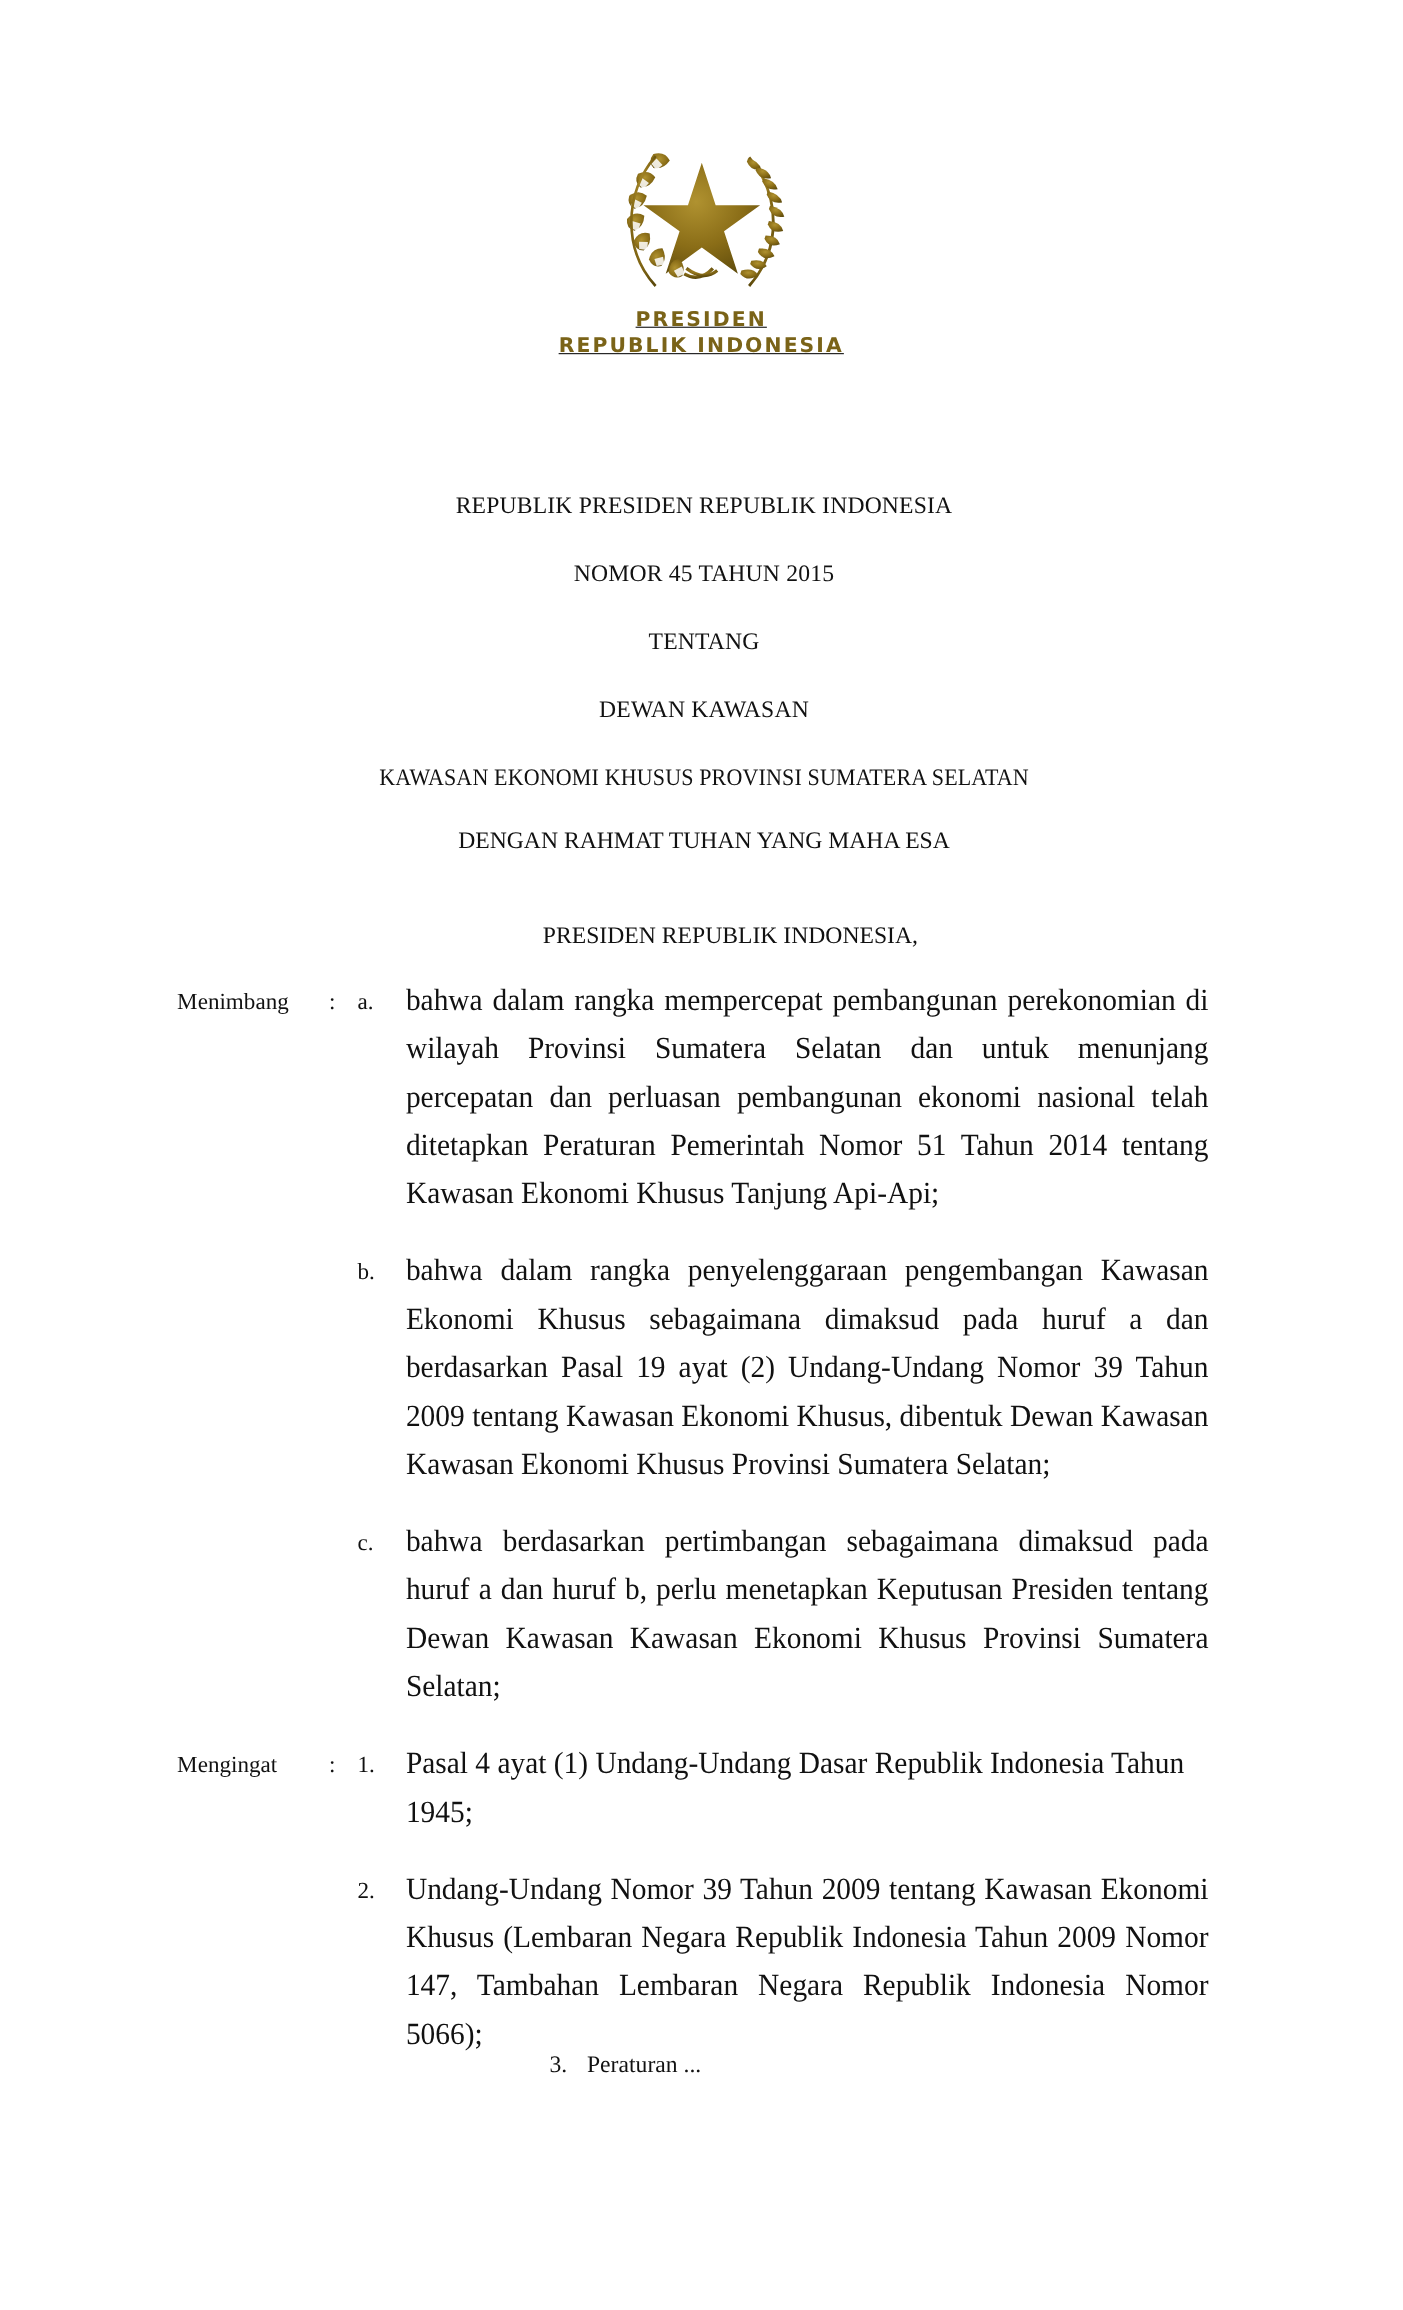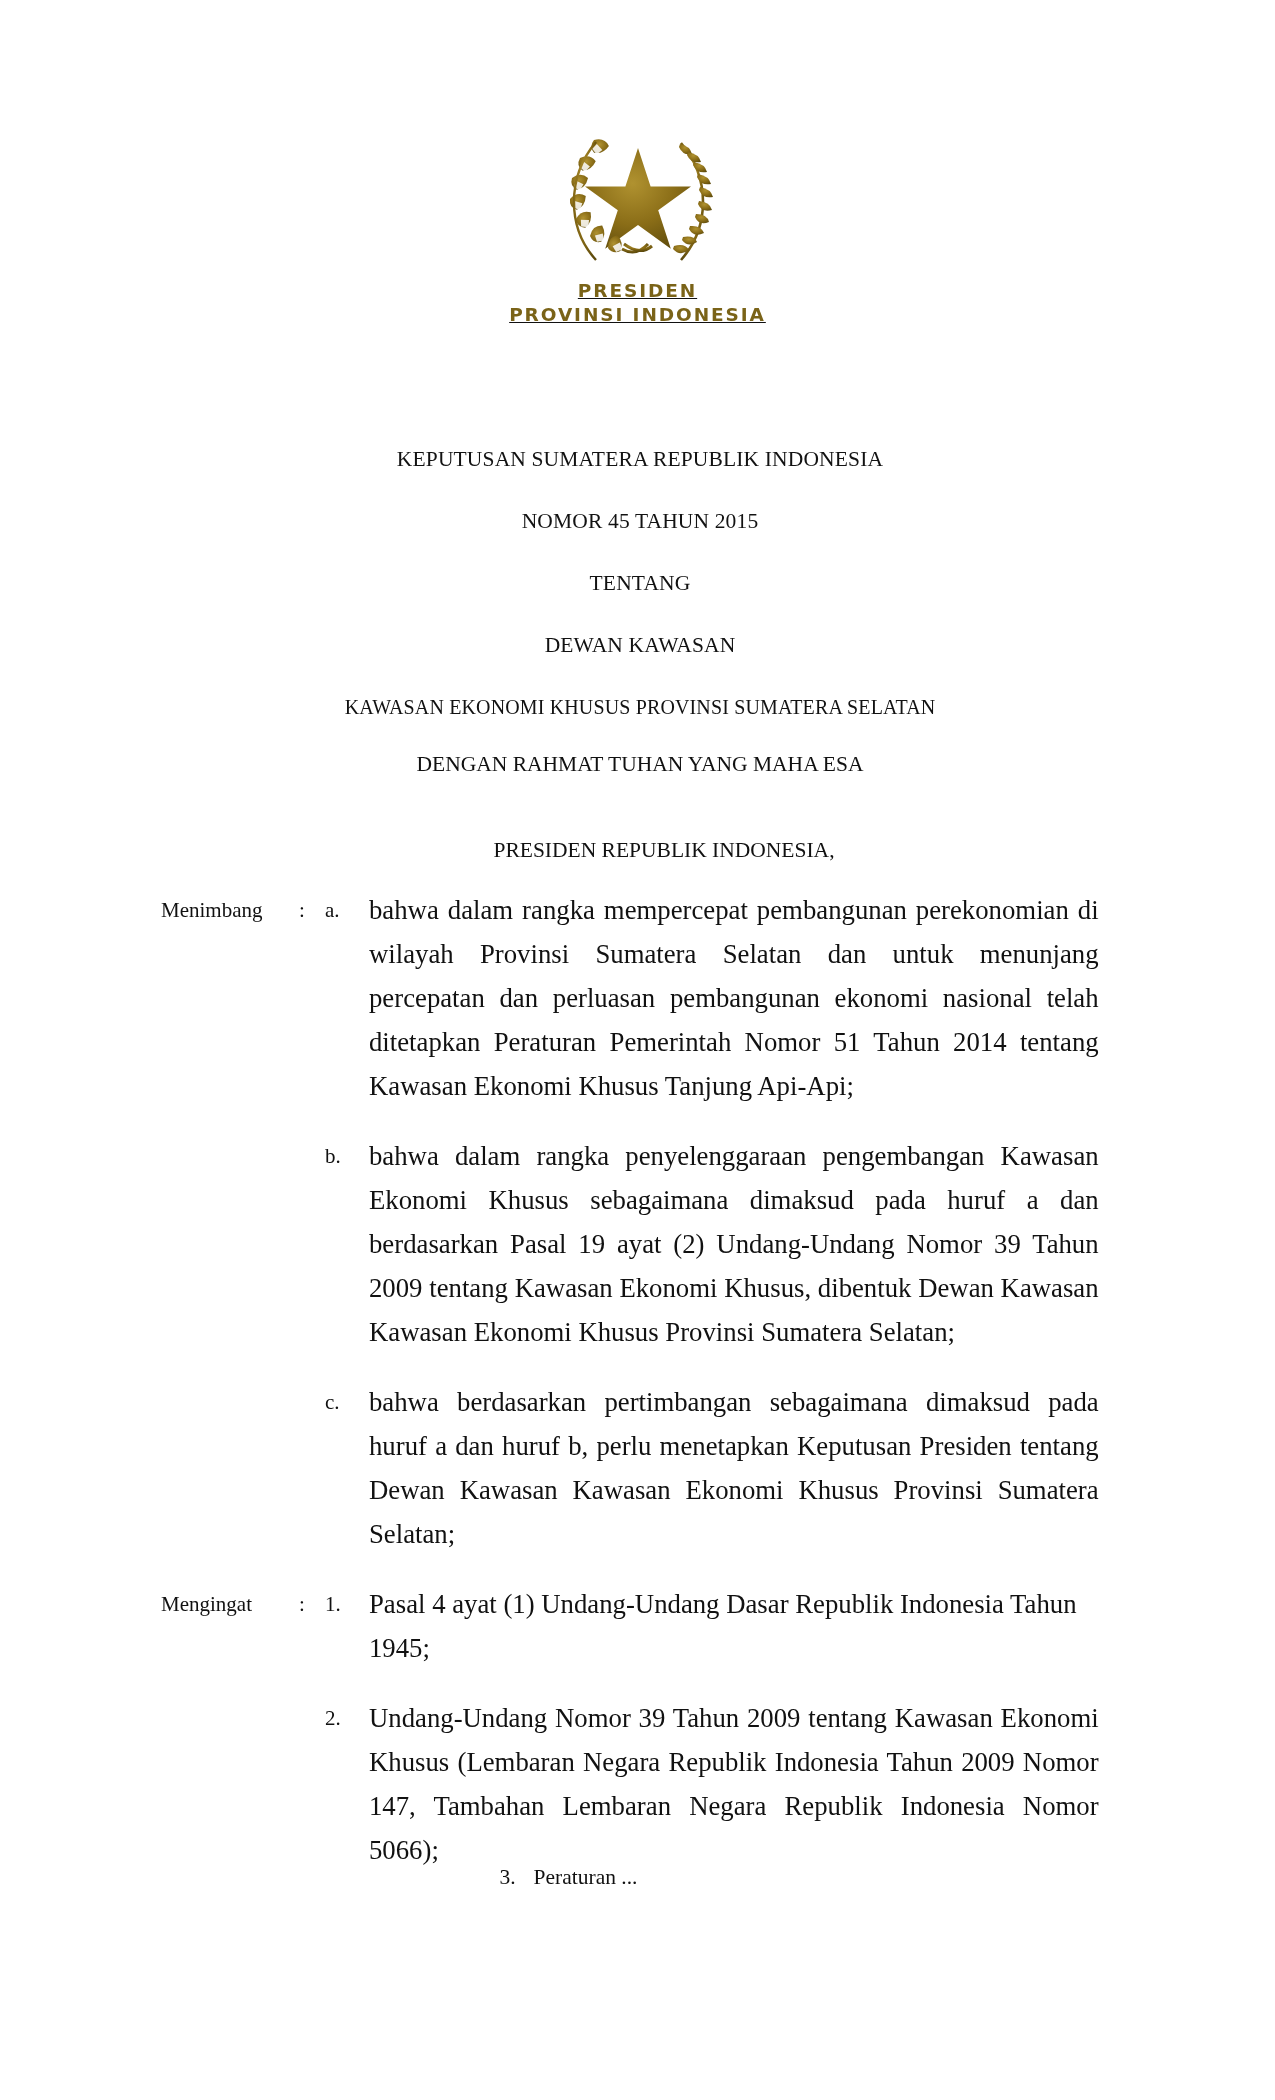--- a/index.html
+++ b/index.html
@@ -221,26 +221,26 @@
         </g>
 
         <g stroke="url(#gold)" stroke-width="3" fill="none">
           <path d="M84 131 q14 8 26 -5"></path>
           <path d="M86 126 q16 12 28 2"></path>
         </g>
       </svg>
     </div>
     <div class="letterhead-lines">
       <div class="l1">PRESIDEN</div>
-      <div class="l2">PROVINSI  INDONESIA</div>
+      <div class="l2">REPUBLIK  INDONESIA</div>
     </div>
   </div>
 
   <div class="titleblock">
-    <div class="tline">KEPUTUSAN SUMATERA REPUBLIK INDONESIA</div>
+    <div class="tline">REPUBLIK PRESIDEN REPUBLIK INDONESIA</div>
     <div class="gap-sm"></div>
     <div class="tline">NOMOR 45 TAHUN 2015</div>
     <div class="gap-sm"></div>
     <div class="tline">TENTANG</div>
     <div class="gap-sm"></div>
     <div class="tline">DEWAN KAWASAN</div>
     <div class="gap-sm"></div>
     <div class="tline narrow">KAWASAN EKONOMI KHUSUS PROVINSI SUMATERA SELATAN</div>
   </div>
 

